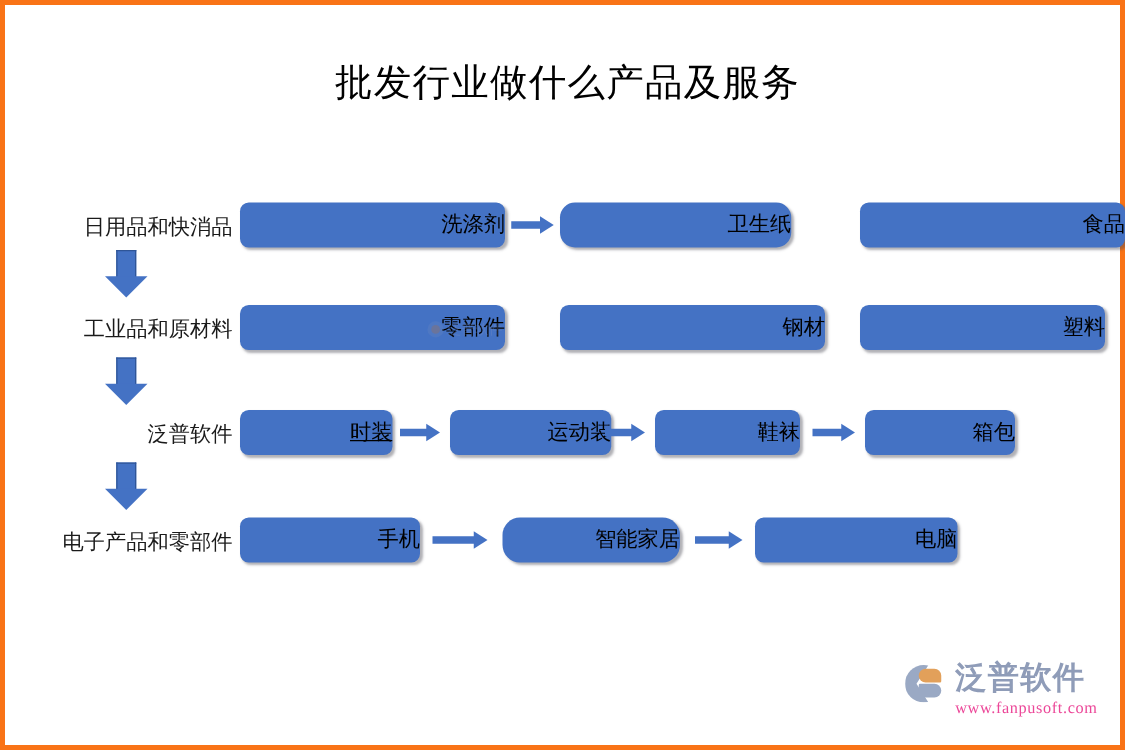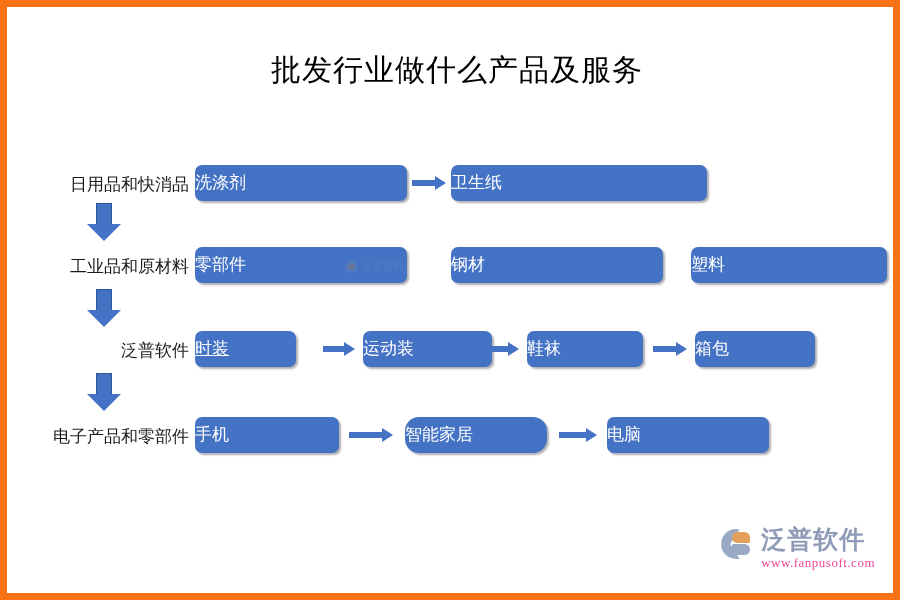--- a/index.html
+++ b/index.html
@@ -12,21 +12,21 @@
     background: #ffffff;
     font-family: "Liberation Serif", "DejaVu Serif", serif;
     overflow: hidden;
     position: relative;
   }
   #canvas {
     position: relative;
     width: 900px;
     height: 600px;
     box-sizing: border-box;
-    border: 7px solid #f97316;
+    border: 4px solid #f97316;
     background: #ffffff;
   }
 
   
   .title {
     position: absolute;
     left: 0;
     top: 44px;
     width: 900px;
     text-align: center;
@@ -60,22 +60,22 @@
   }
 
   
   .box {
     position: absolute;
     top: 0;
     height: 36px;
     line-height: 36px;
     background: #4472c4;
     border-radius: 7px;
-    color: #ffffff;
-    text-align: left;
+    color: #000000;
+    text-align: right;
     font-size: 17px;
     font-family: "Liberation Serif", "DejaVu Serif", serif;
     box-shadow: 2px 2px 2px rgba(80, 80, 90, 0.45);
     white-space: nowrap;
     overflow: hidden;
   }
 
   
   .h-arrow {
     position: absolute;
@@ -240,39 +240,40 @@
 <body>
 
 <div id="canvas">
 
   <div class="title">批发行业做什么产品及服务</div>
 
   <div id="rows-container">
       <div class="row" style="top: 158px; padding-left: 40px;">
         <div class="row-label">日用品和快消品</div>
         <div class="box" style="left: 188px; width: 212px;">洗涤剂</div>
-        <div class="box" style="left: 444px; width: 256px;">卫生纸</div>
+        <div class="box" style="left: 444px; width: 185px; border-radius: 12px;">卫生纸</div>
+        <div class="box" style="left: 684px; width: 212px;">食品</div>
         <div class="h-arrow" style="left: 405px; width: 34px;">
           <div class="shaft" style="width: 24px;"></div>
           <div class="head" style="left: 23px;"></div>
         </div>
       </div>
       <div class="row" style="top: 240px;">
         <div class="row-label">工业品和原材料</div>
         <div class="box" style="left: 188px; width: 212px;">零部件</div>
         <div class="box" style="left: 444px; width: 212px;">钢材</div>
         <div class="box" style="left: 684px; width: 196px;">塑料</div>
         <div class="inline-watermark" style="left: 338px; top: 12px;">
           <div class="wm-mark"></div>
           <div class="wm-text">泛普软件</div>
         </div>
       </div>
       <div class="row" style="top: 324px;">
         <div class="row-label">泛普软件</div>
-        <div class="box" style="left: 188px; width: 101px; text-decoration: underline;">时装</div>
+        <div class="box" style="left: 188px; width: 122px; text-decoration: underline;">时装</div>
         <div class="box" style="left: 356px; width: 129px;">运动装</div>
         <div class="box" style="left: 520px; width: 116px;">鞋袜</div>
         <div class="box" style="left: 688px; width: 120px;">箱包</div>
         <div class="h-arrow" style="left: 316px; width: 32px;">
           <div class="shaft" style="width: 22px;"></div>
           <div class="head" style="left: 21px;"></div>
         </div>
         <div class="h-arrow" style="left: 480px; width: 32px;">
           <div class="shaft" style="width: 22px;"></div>
           <div class="head" style="left: 21px;"></div>

